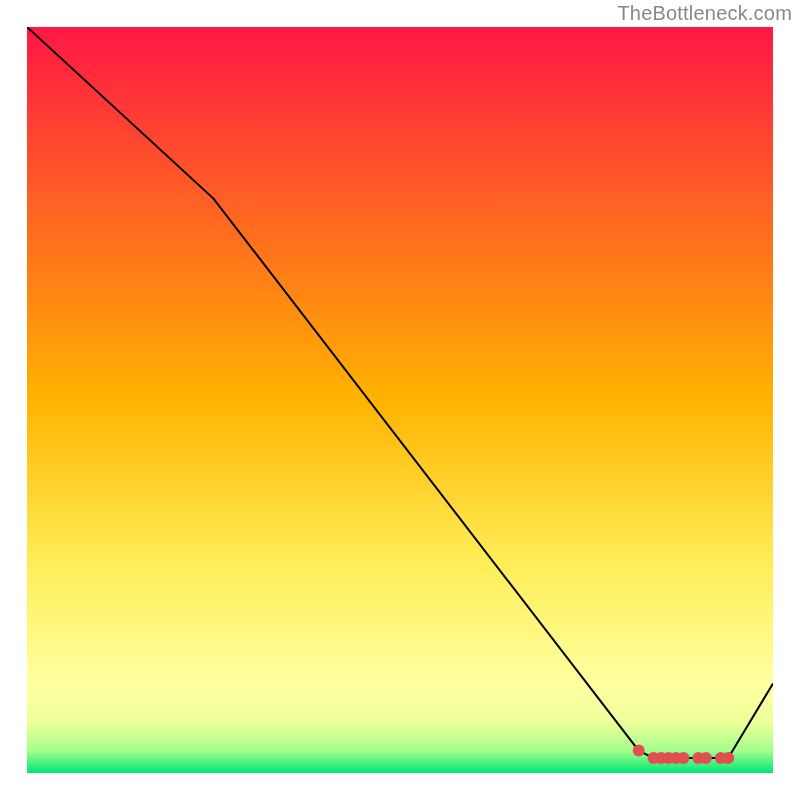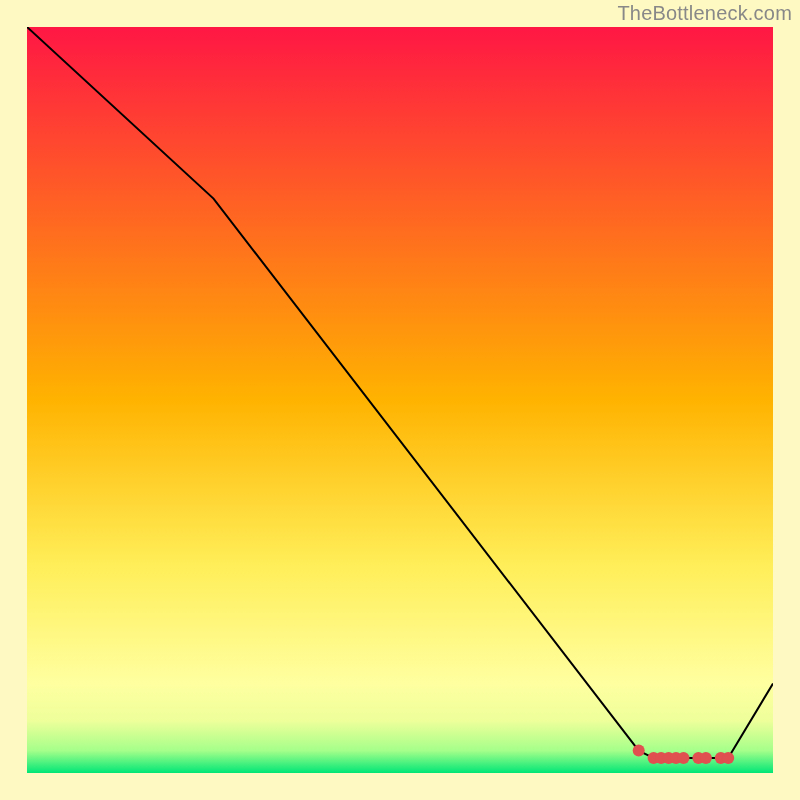--- a/index.html
+++ b/index.html
@@ -1,21 +1,21 @@
 <!DOCTYPE html>
 <html><head>
 <meta charset="utf-8">
 <style>
   * { margin: 0; padding: 0; box-sizing: border-box; }
   html, body { width: 800px; height: 800px; background: #000; overflow: hidden; }
   .chart-container {
     position: relative;
     width: 800px;
     height: 800px;
-    background: #fef9c3;
+    background: #ffffff;
   }
   .attribution {
     position: absolute;
     top: 2px;
     right: 8px;
     color: #888;
     font-family: Arial, Helvetica, sans-serif;
     font-size: 20px;
     letter-spacing: 0.2px;
     z-index: 10;

